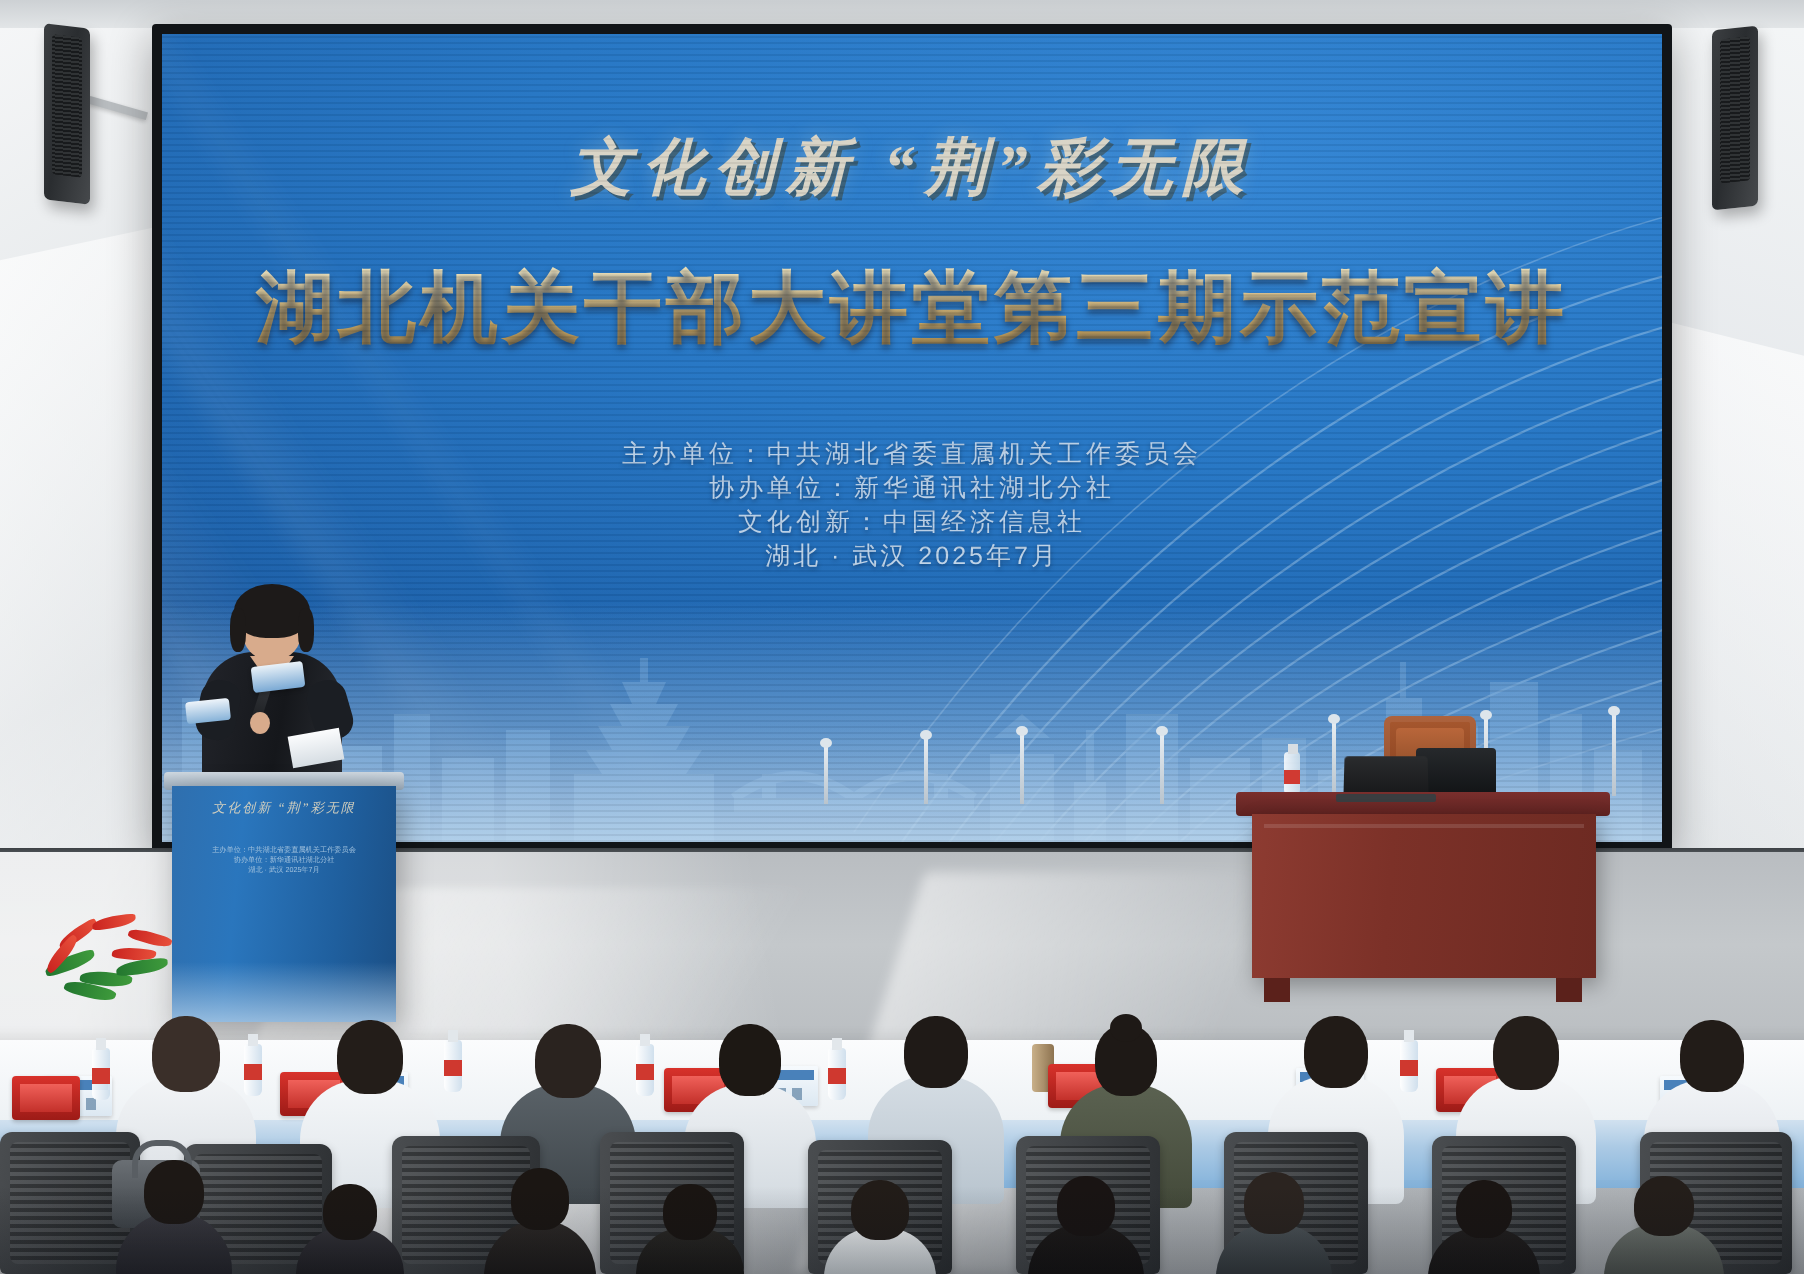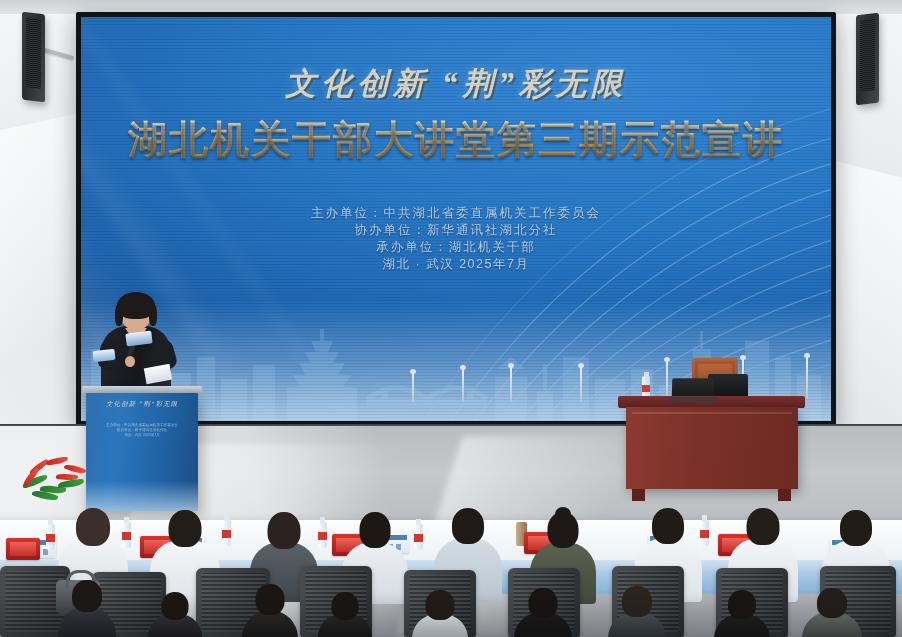--- a/index.html
+++ b/index.html
@@ -95,21 +95,21 @@
 
   
   .screen-text{ position:absolute; left:0; right:0; top:46px; text-align:center; }
   .slogan{
     font-family:"Liberation Serif","DejaVu Serif",serif;
     font-size:31px; letter-spacing:5px; font-style:italic; font-weight:700;
     color:#d8d4c6;
     text-shadow:2px 2px 0 rgba(60,50,20,.45), 0 0 10px rgba(255,250,225,.25);
   }
   .main-title{
-    margin-top:8px;
+    margin-top:22px;
     font-family:"DejaVu Sans","Liberation Sans",sans-serif;
     font-size:39px; font-weight:700; letter-spacing:2px;
     color:#d9c38a;
     background:linear-gradient(#f3e6bd 18%, #d3b06a 55%, #a98441 100%);
     -webkit-background-clip:text; background-clip:text; -webkit-text-fill-color:transparent;
     text-shadow:0 2px 3px rgba(20,35,60,.55);
   }
   .org-lines{ margin-top:38px; }
   .org-lines div{
     font-size:12.5px; letter-spacing:2px; line-height:17px;
@@ -464,21 +464,21 @@
         </svg>
         <div class="haze"></div>
       </div>
 
       <div class="screen-text">
         <div class="slogan">文化创新  “荆”彩无限</div>
         <div class="main-title">湖北机关干部大讲堂第三期示范宣讲</div>
         <div class="org-lines">
           <div>主办单位：中共湖北省委直属机关工作委员会</div>
           <div>协办单位：新华通讯社湖北分社</div>
-          <div>承办单位：湖北机关干部</div>
+          <div>文化创新：中国经济信息社</div>
           <div class="loc">湖北 · 武汉 2025年7月</div>
         </div>
       </div>
     </div>
   </div>
 
   <div class="floor-edge"></div>
   <div class="floor"></div>
 
   <div class="pole" style="left:412px;top:372px;height:30px;"></div>

